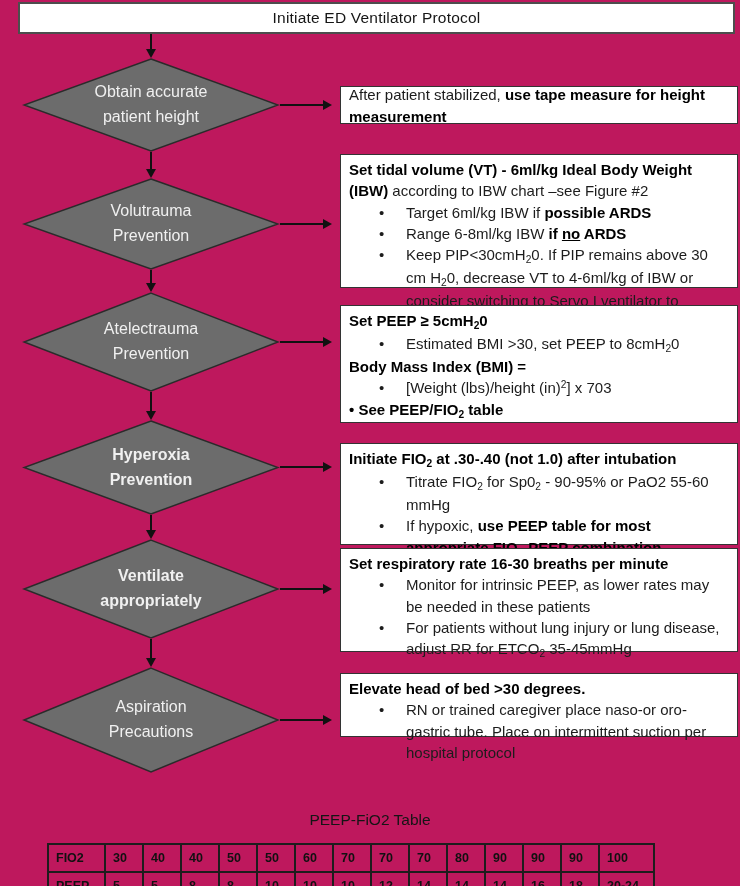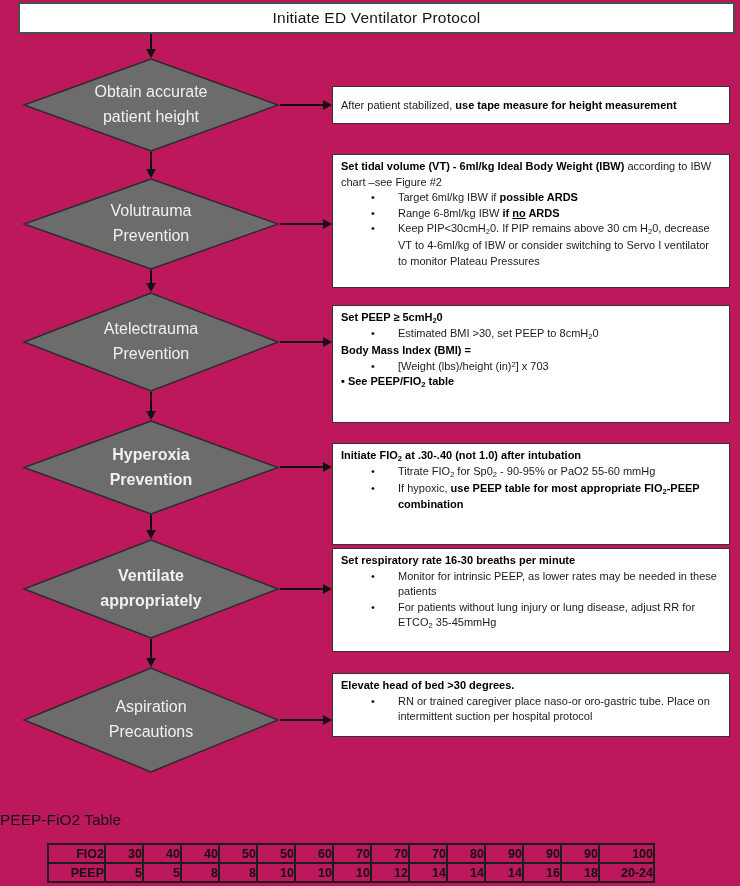--- a/index.html
+++ b/index.html
@@ -47,49 +47,49 @@
   .harrow::after {
     content:""; position:absolute; right:-9px; top:-4px;
     border-top:5px solid transparent; border-bottom:5px solid transparent;
     border-left:9px solid #111;
   }
   .ha1 { top:104px; } .ha2 { top:223px; } .ha3 { top:341px; }
   .ha4 { top:466px; } .ha5 { top:588px; } .ha6 { top:719px; }
 
   
   .detail-box {
-    position:absolute; left:332px; width:398px; background:#fff;
+    position:absolute; left:340px; width:398px; background:#fff;
     border:1.5px solid #333; padding:4px 8px 3px 8px;
-    font-size:11px; line-height:1.42; color:#1c1c1c;
+    font-size:15px; line-height:1.42; color:#1c1c1c;
   }
   .detail-box b { color:#000; }
   .detail-box .line.bullet { position:relative; padding-left:57px; }
   .detail-box .line.bullet::before { content:"\2022"; position:absolute; left:30px; top:0; }
   .b1 { top:86px;  height:38px; display:flex; flex-direction:column; justify-content:center; }
   .b2 { top:154px; height:134px; }
   .b3 { top:305px; height:118px; }
   .b4 { top:443px; height:102px; }
   .b5 { top:548px; height:104px; }
   .b6 { top:673px; height:64px; }
   sub { font-size:0.68em; vertical-align:-0.25em; }
   sup { font-size:0.68em; vertical-align:0.45em; }
 
   
   .table-title {
     position:absolute; left:0; top:811px; width:740px;
-    font-size:15.5px; color:#151515;
+    text-align:center; font-size:15.5px; color:#151515;
   }
   table.peep-table {
     position:absolute; left:47px; top:843px;
     border-collapse:collapse; table-layout:fixed; width:606px;
     font-size:12.5px; font-weight:bold; color:#111;
   }
   table.peep-table td {
-    border:2px solid #1d1d1d; height:19px; padding:0 0 0 7px;
-    text-align:right; vertical-align:middle; white-space:nowrap; overflow:hidden;
+    border:2px solid #1d1d1d; height:28px; padding:0 0 0 7px;
+    text-align:left; vertical-align:middle; white-space:nowrap; overflow:hidden;
   }
   col.c-label { width:57px; }
   col.c-val   { width:38px; }
   col.c-last  { width:55px; }
 </style>
 </head>
 <body>
 
 <div class="page">
 

